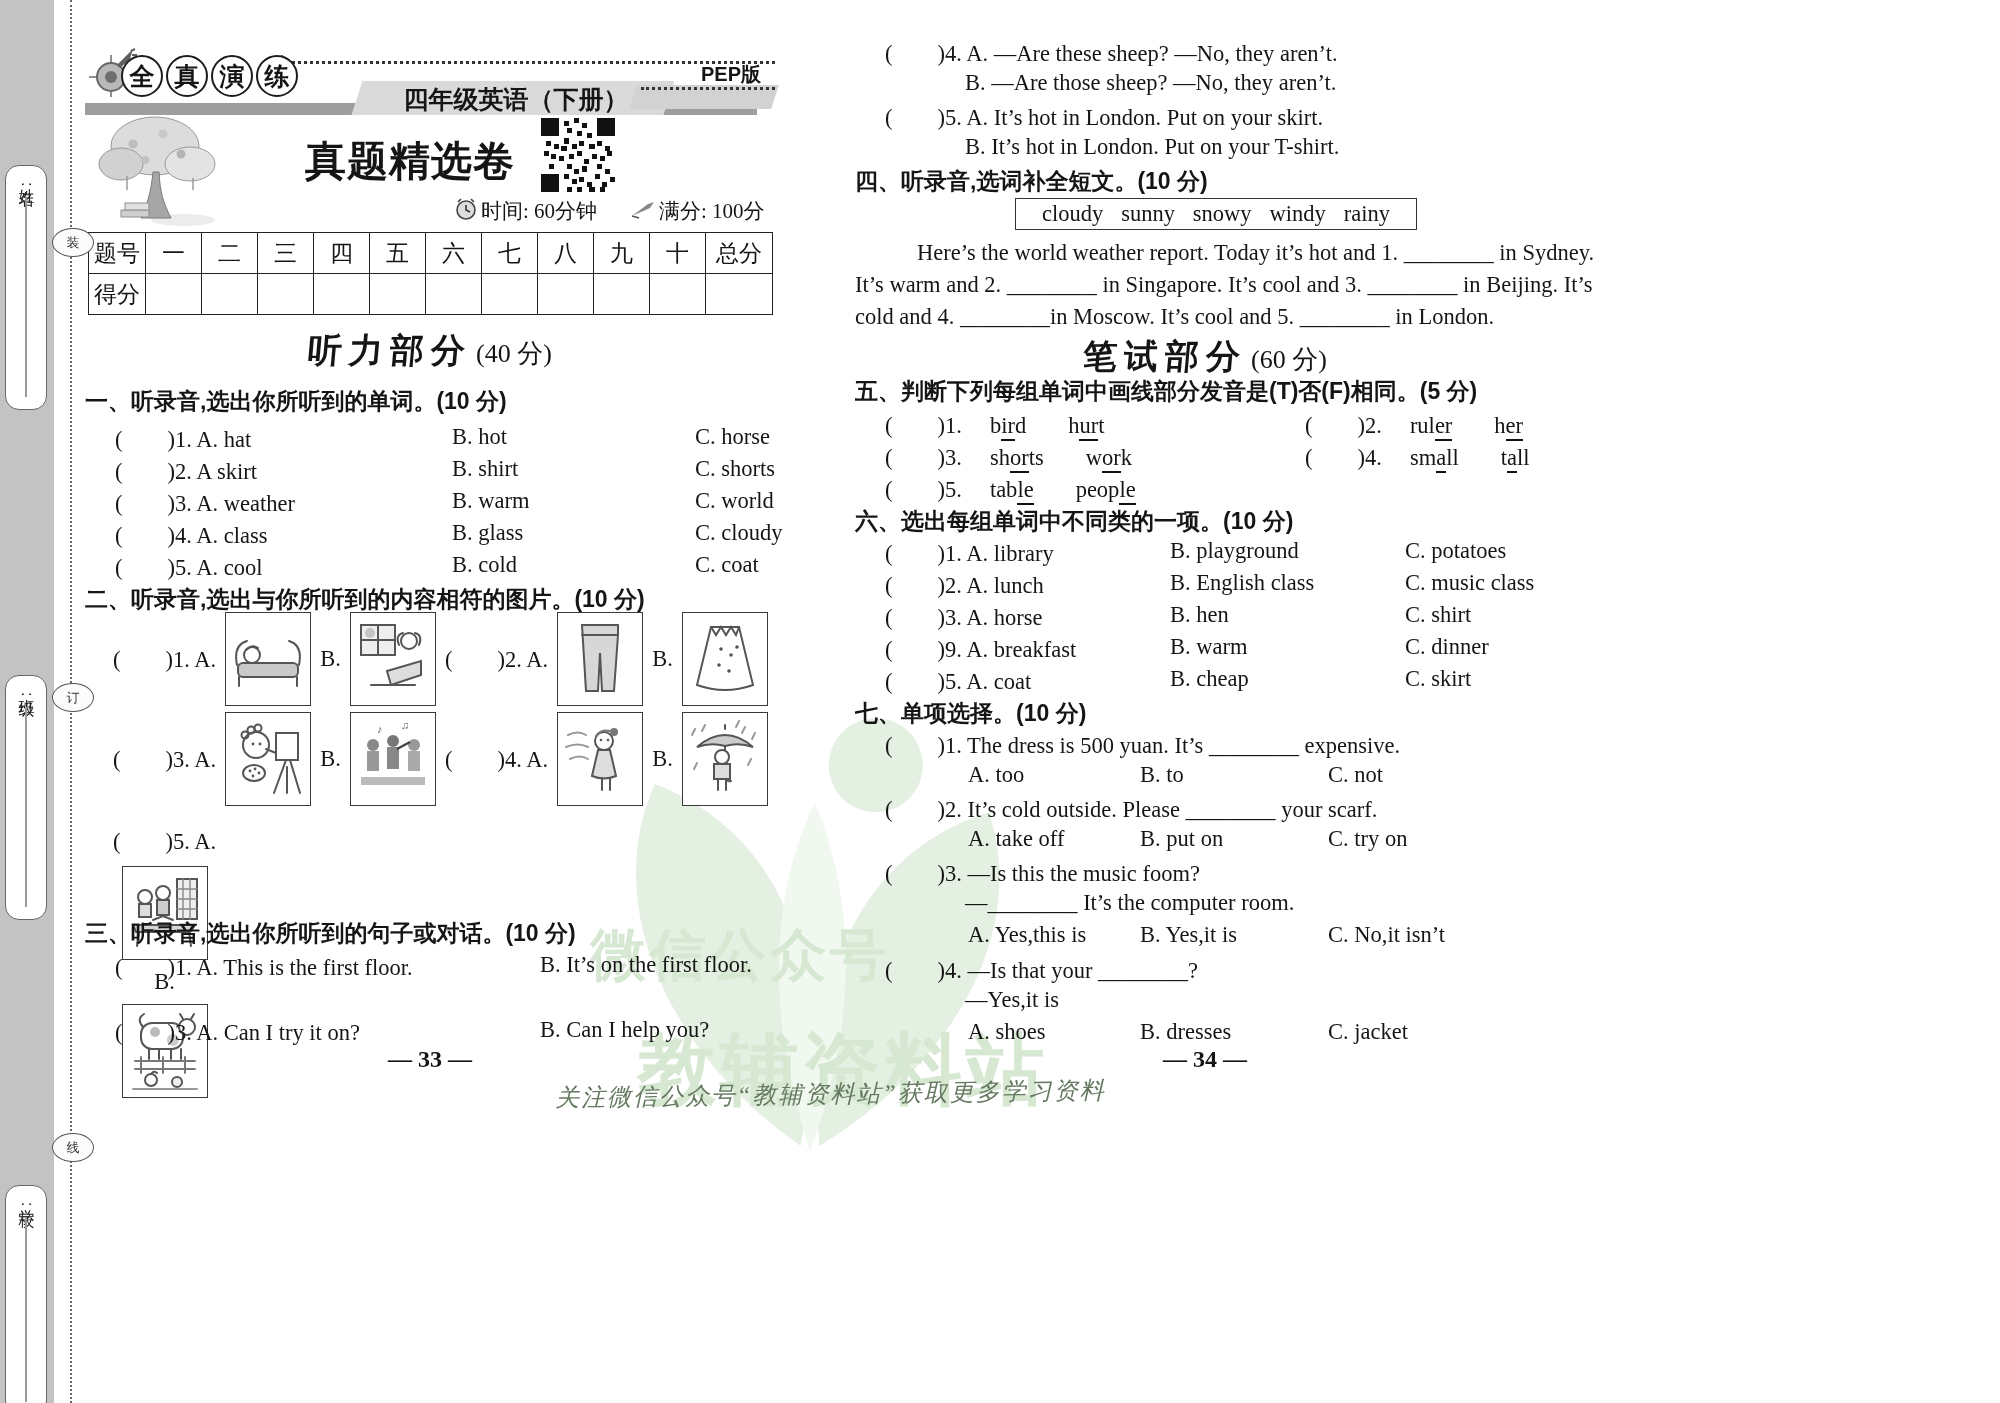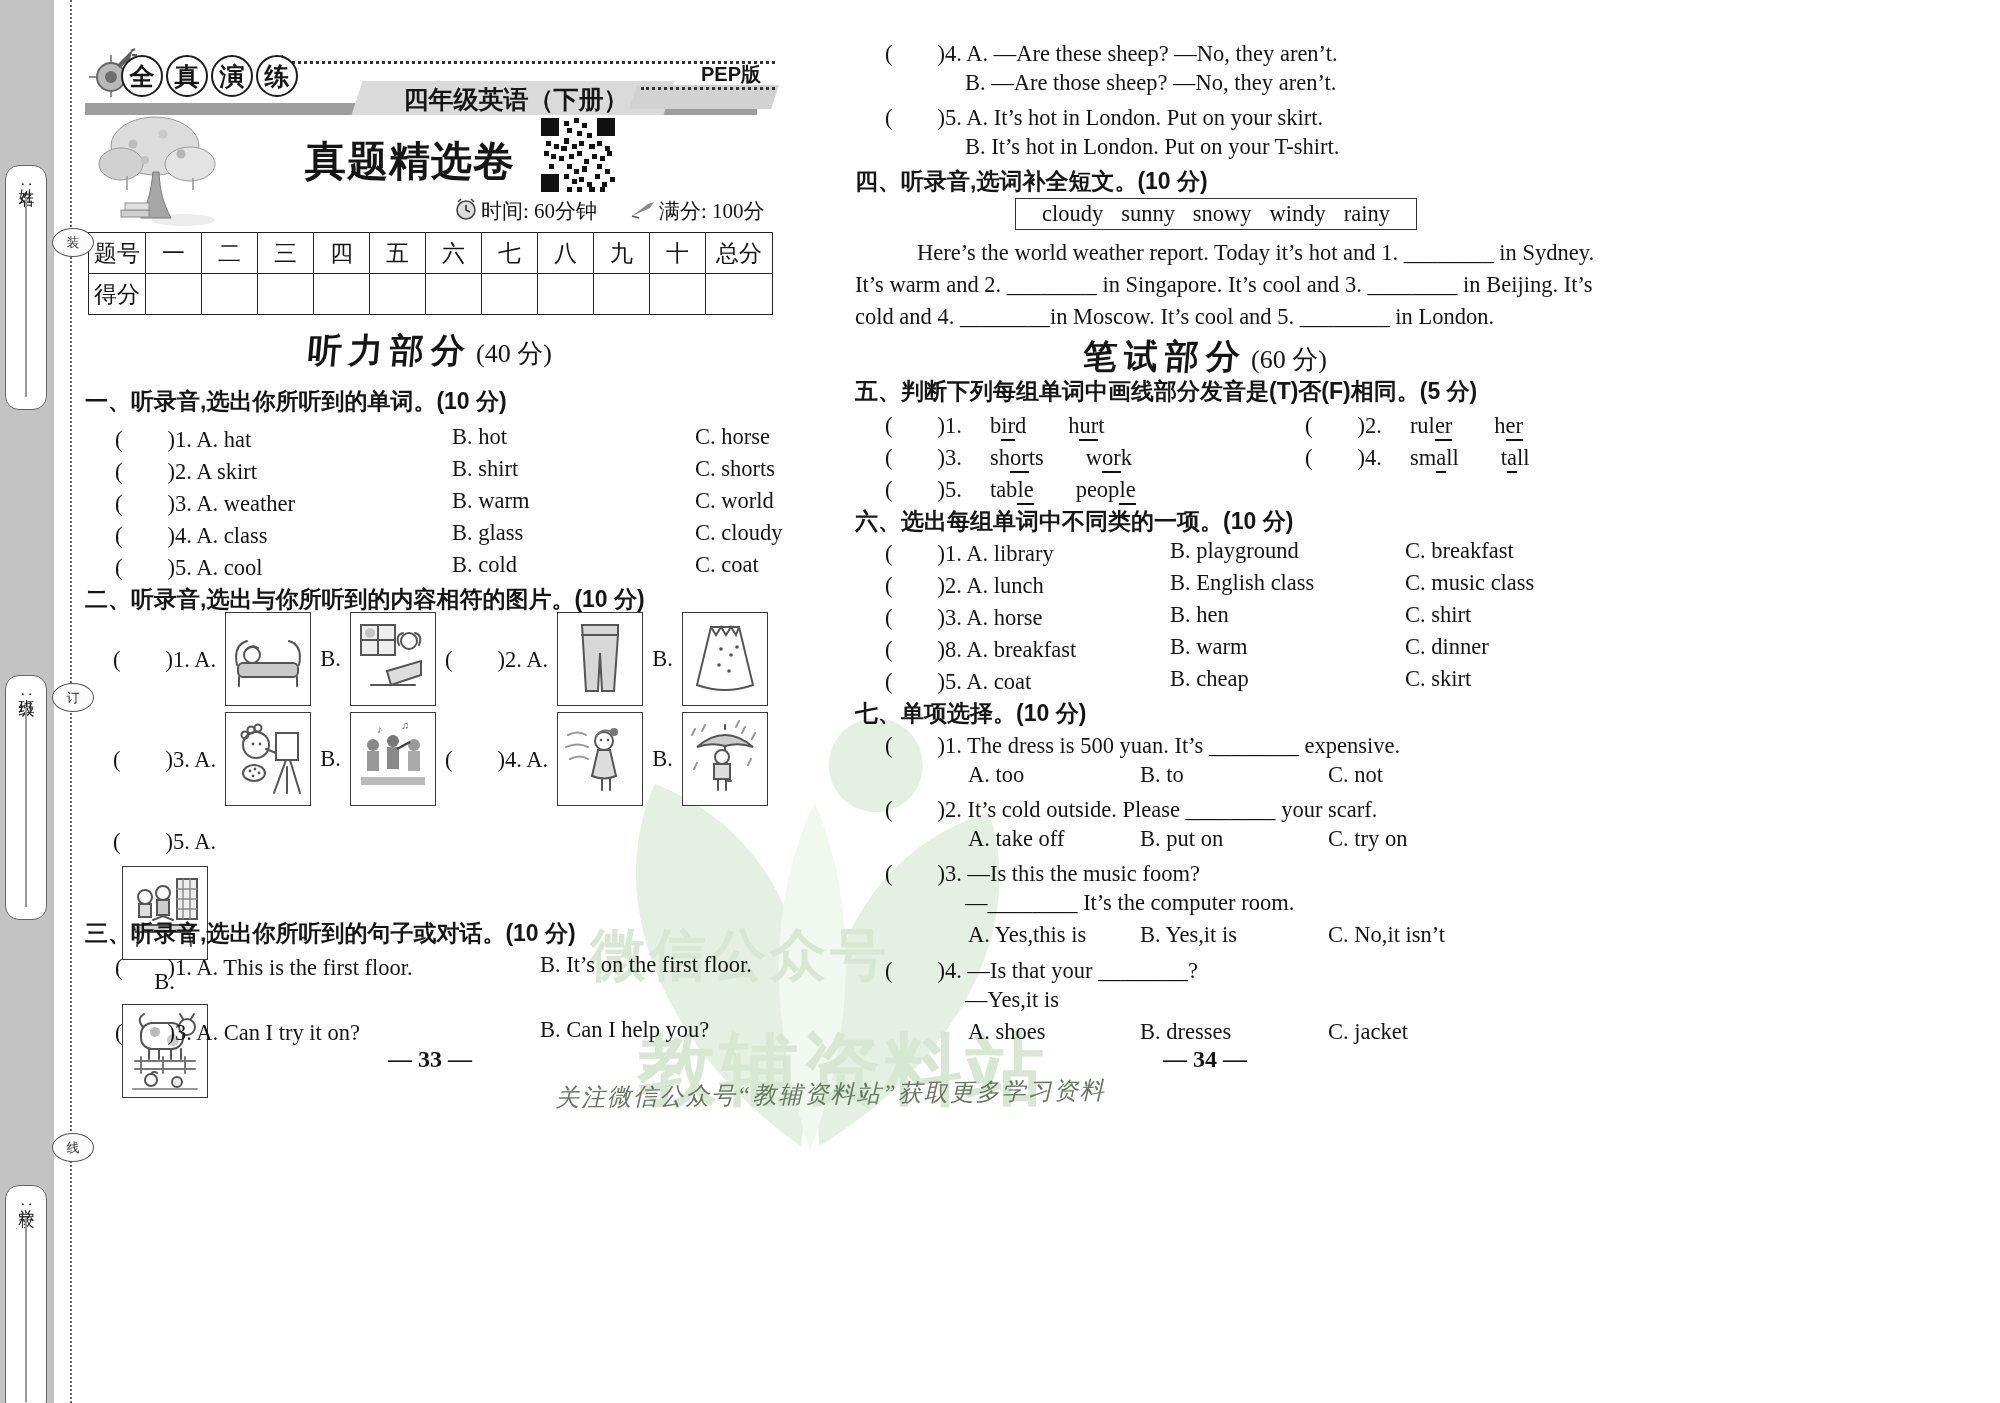--- a/index.html
+++ b/index.html
@@ -523,34 +523,34 @@
     <div class="row" style="top:474px;">
       <span class="l30">
         <span>(　　)5.</span><span class="w1"><span>tab</span><span class="u">le</span><span></span></span><span class="w2"><span>peop</span><span class="u">le</span><span></span></span>
       </span>
     </div>
 
     <div class="sect hei" style="left:0;top:506px;">六、选出每组单词中不同类的一项。(10 分)</div>
     <div class="row" style="top:538px;">
       <span class="l30">(　　)1. A. library</span>
       <span class="l315">B. playground</span>
-      <span class="l550">C. breakfast</span>
+      <span class="l550">C. potatoes</span>
     </div>
     <div class="row" style="top:570px;">
       <span class="l30">(　　)2. A. lunch</span>
       <span class="l315">B. English class</span>
       <span class="l550">C. music class</span>
     </div>
     <div class="row" style="top:602px;">
       <span class="l30">(　　)3. A. horse</span>
       <span class="l315">B. hen</span>
       <span class="l550">C. shirt</span>
     </div>
     <div class="row" style="top:634px;">
-      <span class="l30">(　　)8. A. breakfast</span>
+      <span class="l30">(　　)9. A. breakfast</span>
       <span class="l315">B. warm</span>
       <span class="l550">C. dinner</span>
     </div>
     <div class="row" style="top:666px;text-align:center;">
       <span class="l30">(　　)5. A. coat</span>
       <span class="l315">B. cheap</span>
       <span class="l550">C. skirt</span>
     </div>
 
     <div class="sect hei" style="left:0;top:698px;">七、单项选择。(10 分)</div>

